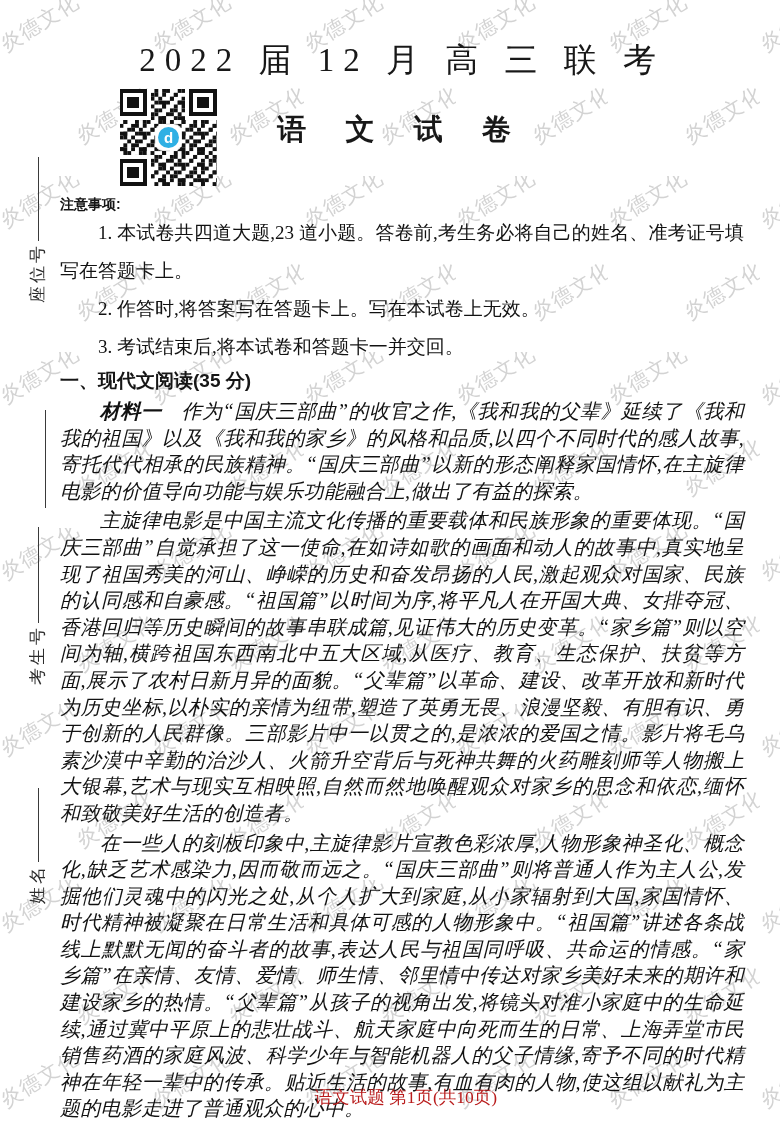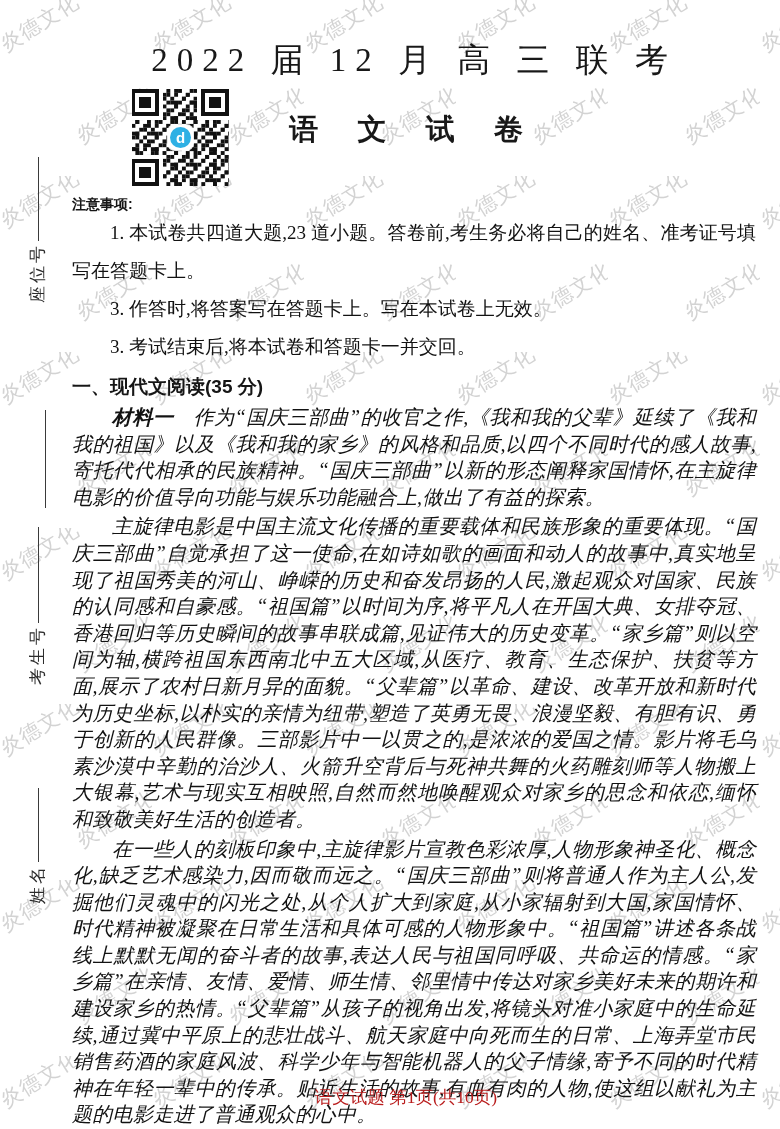--- a/index.html
+++ b/index.html
@@ -11,21 +11,21 @@
   .wm{position:absolute;left:0;top:0;pointer-events:none;}
   
   .side-group{
     position:absolute;transform:rotate(-90deg);transform-origin:0 0;
     white-space:nowrap;font-size:17px;letter-spacing:3px;color:#2b2b2b;line-height:22px;
   }
   .rule{display:inline-block;height:1px;border-bottom:1.5px solid #3a3a3a;vertical-align:4px;margin-left:2px;}
   .w84{width:84px;} .w96{width:96px;} .w74{width:74px;}
   .vseg{position:absolute;width:0;border-left:1.5px solid #3a3a3a;}
   
-  .content{position:absolute;left:72px;top:0;width:684px;}
+  .content{position:absolute;left:60px;top:0;width:684px;}
   .title{
     margin:38px 0 0 0;text-align:center;font-weight:normal;
     font-size:33px;letter-spacing:9px;color:#181818;
   }
   .subtitle{
     margin:27px 0 0 0;text-align:center;font-weight:bold;
     font-size:29px;letter-spacing:16px;color:#181818;font-family:Liberation Serif, serif;
   }
   
   .qr{position:absolute;left:58px;top:89px;width:100px;height:97px;}
@@ -40,21 +40,21 @@
     text-align:center;
   }
   
   .notice{margin-top:46px;}
   .notice h3{
     margin:0;font-family:"Liberation Sans","DejaVu Sans",sans-serif;
     font-size:14px;font-weight:bold;color:#161616;
   }
   .notice p{margin:0;font-size:19px;line-height:38px;text-indent:2em;text-align:justify;}
   
-  .reading{margin-top:7px;}
+  .reading{margin-top:1px;}
   .reading h3{
     margin:0;font-family:"Liberation Sans","DejaVu Sans",sans-serif;
     font-size:19px;font-weight:bold;color:#161616;line-height:28px;
   }
   .sub{margin:0;font-size:18px;line-height:26px;text-indent:2em;}
   .kai{
     margin:3px 0 0 0;font-size:20px;line-height:26.6px;text-align:justify;
     text-indent:2em;font-style:italic;letter-spacing:.3px;
   }
   .kai b{font-style:italic;margin-right:1em;}
@@ -132,21 +132,21 @@
       <div class="qr-badge">
         <div class="disc">d</div>
       </div>
     </div>
 
     <h2 class="subtitle">语 文 试 卷</h2>
 
     <section class="notice">
       <h3>注意事项:</h3>
       <p>1. 本试卷共四道大题,23 道小题。答卷前,考生务必将自己的姓名、准考证号填写在答题卡上。</p>
-      <p>3. 作答时,将答案写在答题卡上。写在本试卷上无效。</p>
+      <p>2. 作答时,将答案写在答题卡上。写在本试卷上无效。</p>
       <p>3. 考试结束后,将本试卷和答题卡一并交回。</p>
     </section>
 
     <section class="reading">
       <h3>一、现代文阅读(35 分)</h3>
       <p class="kai"><b>材料一</b><span>作为“国庆三部曲”的收官之作,《我和我的父辈》延续了《我和我的祖国》以及《我和我的家乡》的风格和品质,以四个不同时代的感人故事,寄托代代相承的民族精神。“国庆三部曲”以新的形态阐释家国情怀,在主旋律电影的价值导向功能与娱乐功能融合上,做出了有益的探索。</span></p>
       <p class="kai">主旋律电影是中国主流文化传播的重要载体和民族形象的重要体现。“国庆三部曲”自觉承担了这一使命,在如诗如歌的画面和动人的故事中,真实地呈现了祖国秀美的河山、峥嵘的历史和奋发昂扬的人民,激起观众对国家、民族的认同感和自豪感。“祖国篇”以时间为序,将平凡人在开国大典、女排夺冠、香港回归等历史瞬间的故事串联成篇,见证伟大的历史变革。“家乡篇”则以空间为轴,横跨祖国东西南北中五大区域,从医疗、教育、生态保护、扶贫等方面,展示了农村日新月异的面貌。“父辈篇”以革命、建设、改革开放和新时代为历史坐标,以朴实的亲情为纽带,塑造了英勇无畏、浪漫坚毅、有胆有识、勇于创新的人民群像。三部影片中一以贯之的,是浓浓的爱国之情。影片将毛乌素沙漠中辛勤的治沙人、火箭升空背后与死神共舞的火药雕刻师等人物搬上大银幕,艺术与现实互相映照,自然而然地唤醒观众对家乡的思念和依恋,缅怀和致敬美好生活的创造者。</p>
       <p class="kai">在一些人的刻板印象中,主旋律影片宣教色彩浓厚,人物形象神圣化、概念化,缺乏艺术感染力,因而敬而远之。“国庆三部曲”则将普通人作为主人公,发掘他们灵魂中的闪光之处,从个人扩大到家庭,从小家辐射到大国,家国情怀、时代精神被凝聚在日常生活和具体可感的人物形象中。“祖国篇”讲述各条战线上默默无闻的奋斗者的故事,表达人民与祖国同呼吸、共命运的情感。“家乡篇”在亲情、友情、爱情、师生情、邻里情中传达对家乡美好未来的期许和建设家乡的热情。“父辈篇”从孩子的视角出发,将镜头对准小家庭中的生命延续,通过冀中平原上的悲壮战斗、航天家庭中向死而生的日常、上海弄堂市民销售药酒的家庭风波、科学少年与智能机器人的父子情缘,寄予不同的时代精神在年轻一辈中的传承。贴近生活的故事,有血有肉的人物,使这组以献礼为主题的电影走进了普通观众的心中。</p>
     </section>
 

